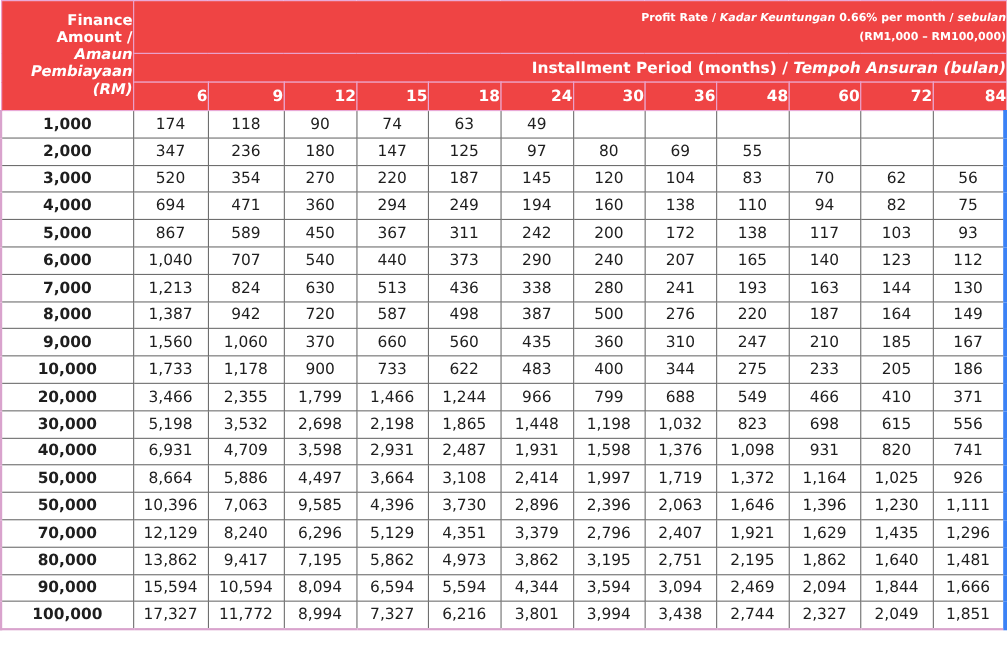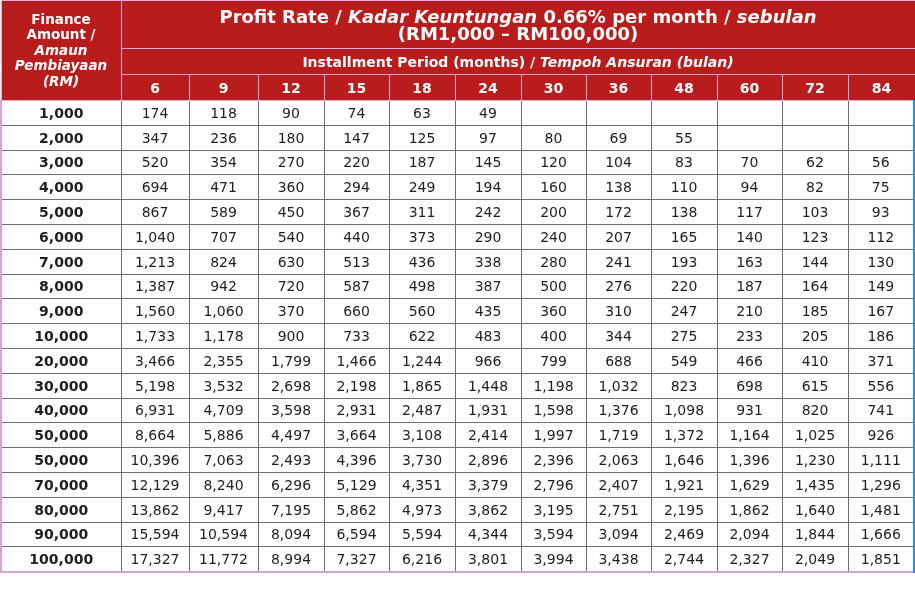--- a/index.html
+++ b/index.html
@@ -3,37 +3,37 @@
 <meta charset="utf-8">
 <style>
   html, body { margin:0; padding:0; background:#ffffff; }
   body { width:915px; height:600px; overflow:hidden; font-family:"DejaVu Sans", sans-serif; }
   table.rates {
     position:absolute; left:0; top:0;
     width:914px; border-collapse:collapse; table-layout:fixed;
     font-size:14px; color:#1e1e1e;
   }
   table.rates th {
-    background:#b91c1c; color:#ffffff; font-weight:bold;
-    border:1px solid #e9a9d7; padding:0; text-align:center;
+    background:#ef4444; color:#ffffff; font-weight:bold;
+    border:1px solid #e9a9d7; padding:0; text-align:right;
   }
   th.corner { font-size:13.5px; line-height:15.5px; vertical-align:middle; }
   th.corner i { font-style:italic; }
-  th.title { height:47px; font-size:18px; line-height:17px; }
+  th.title { height:47px; font-size:10px; line-height:17px; }
   th.title i, th.period i { font-style:italic; }
   th.period { height:25px; font-size:14px; }
   th.month { height:25px; font-size:14px; }
   table.rates td {
     border:1px solid #6e6e6e; height:23.8px; padding:0;
     text-align:center; font-size:14px; line-height:16px; background:#ffffff;
   }
   td.amount { font-weight:bold; font-size:14.5px; }
   td.empty { background:#d6d6d6; }
   table.rates tr td:first-child { border-left:2px solid #d9a3cd; }
-  table.rates tr td:last-child { border-right:4px solid #3b82f6; }
+  table.rates tr td:last-child { border-right:7px solid #3b82f6; }
   table.rates tr:last-child td { border-bottom:2px solid #d9a3cd; }
 </style>
 </head>
 <body>
 
 <table class="rates">
   <colgroup>
     <col style="width:120px">
     <col style="width:68px">
       <col style="width:69px">
@@ -290,21 +290,21 @@
         <td>1,719</td>
         <td>1,372</td>
         <td>1,164</td>
         <td>1,025</td>
         <td>926</td>
       </tr>
       <tr>
         <td class="amount">50,000</td>
         <td>10,396</td>
         <td>7,063</td>
-        <td>2,493</td>
+        <td>9,585</td>
         <td>4,396</td>
         <td>3,730</td>
         <td>2,896</td>
         <td>2,396</td>
         <td>2,063</td>
         <td>1,646</td>
         <td>1,396</td>
         <td>1,230</td>
         <td>1,111</td>
       </tr>

